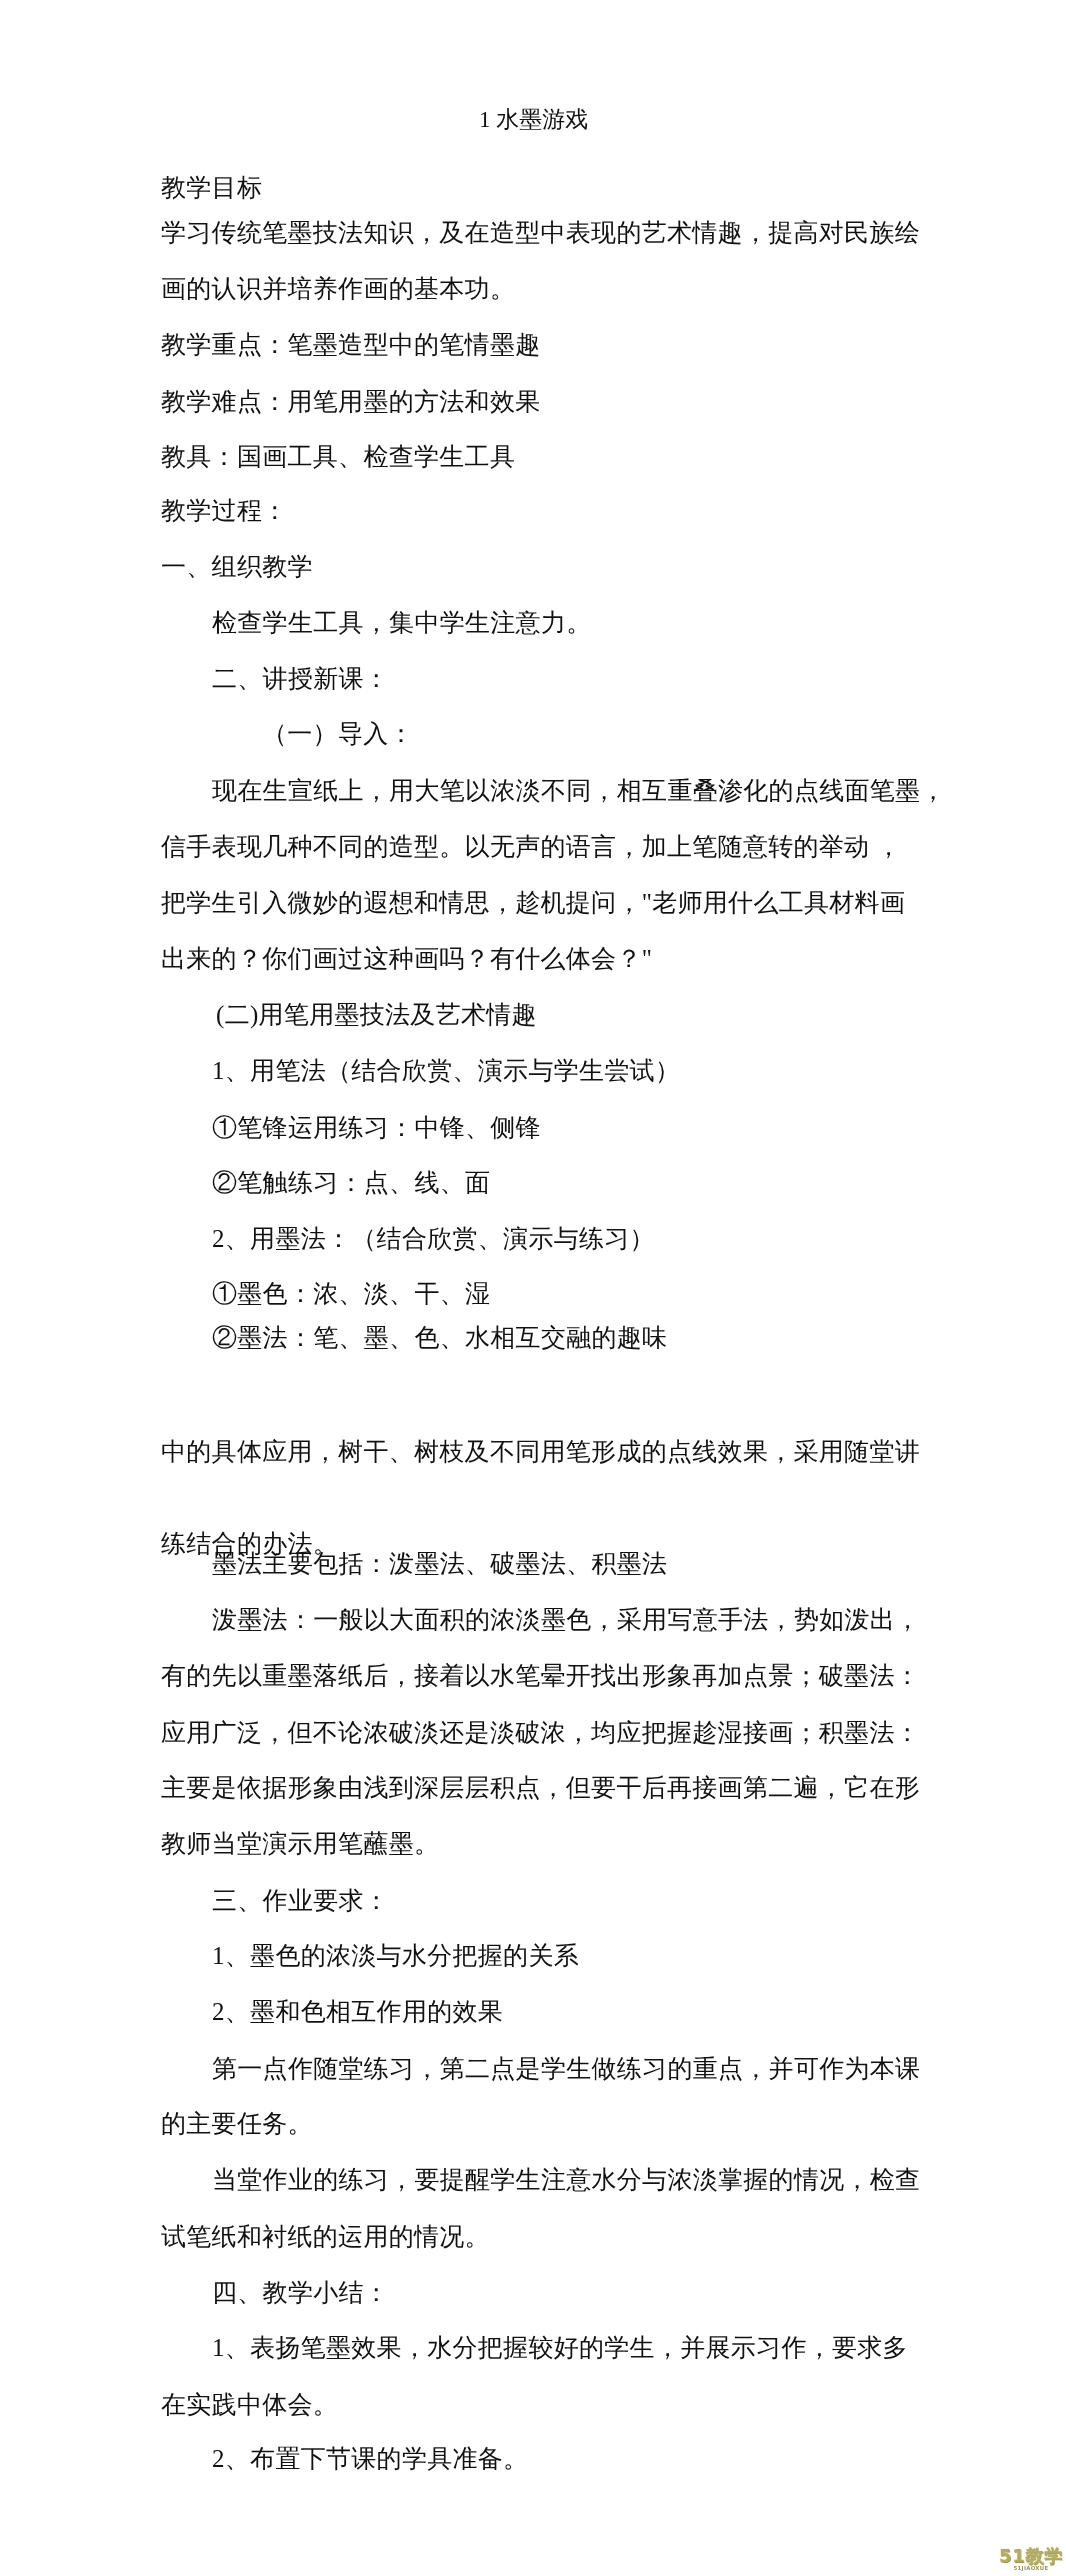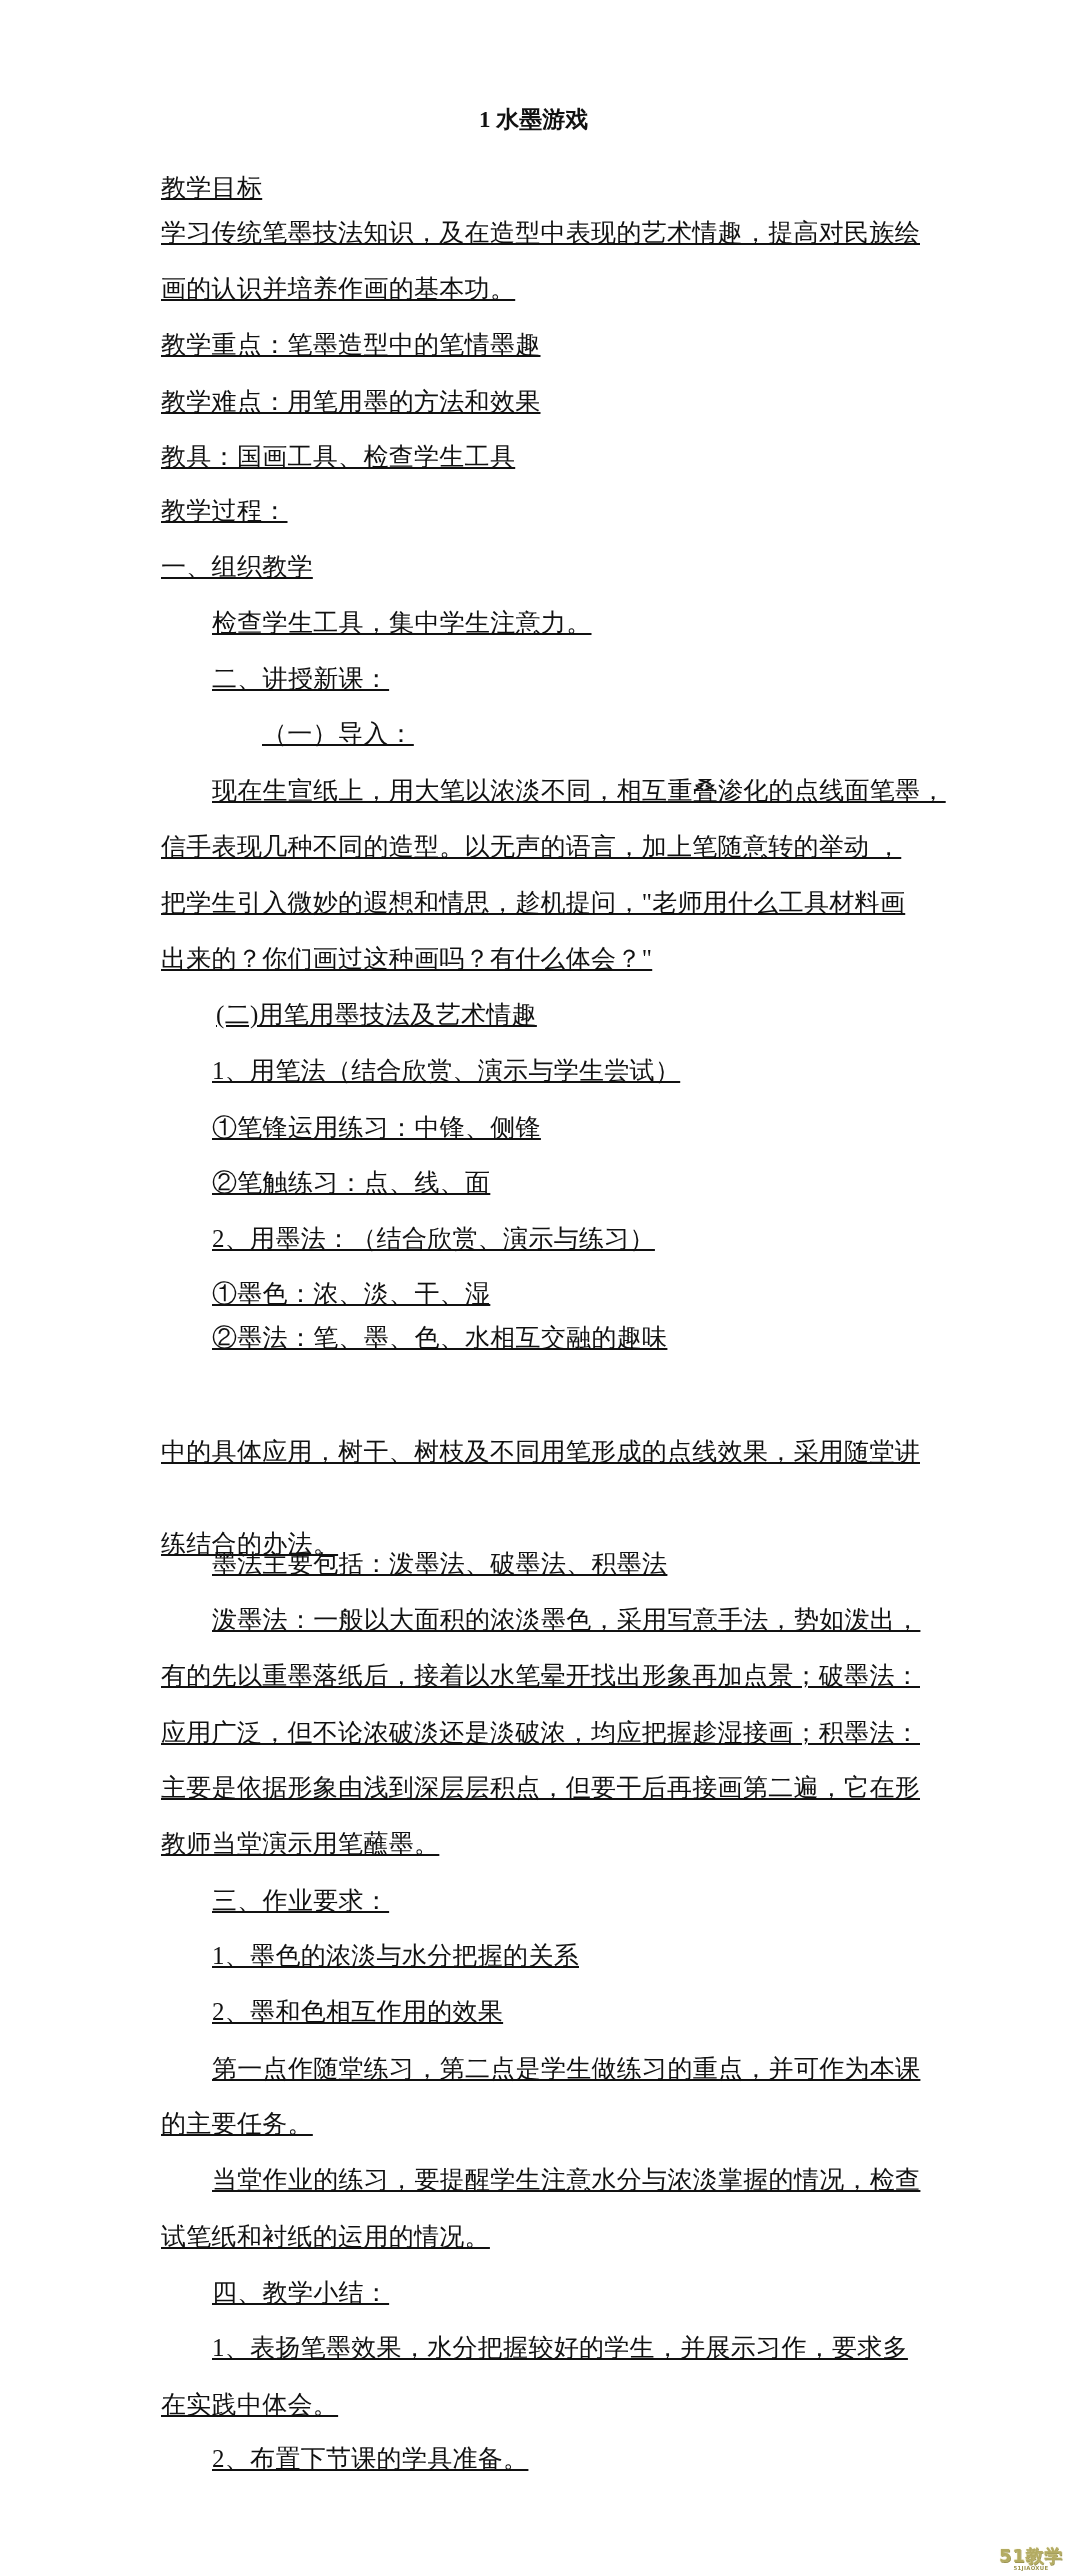--- a/index.html
+++ b/index.html
@@ -23,33 +23,31 @@
     background: #ffffff;
   }
   .line {
     position: absolute;
     left: 161px;
     height: 34px;
     line-height: 34px;
     font-size: 25px;
     white-space: nowrap;
     letter-spacing: 0.3px;
-    text-decoration: underline;
   }
   .title {
     position: absolute;
     left: 0;
     width: 1067px;
     text-align: center;
     font-size: 23px;
     height: 30px;
     line-height: 30px;
     top: 105px;
     white-space: nowrap;
-    font-weight: bold;
   }
   .ind { left: 212px; }
   .ind-paren { left: 214px; margin-left: 48px; }
   .ind-half { left: 216px; }
 
   .watermark {
     position: absolute;
     left: 996px;
     top: 2546px;
     width: 70px;

